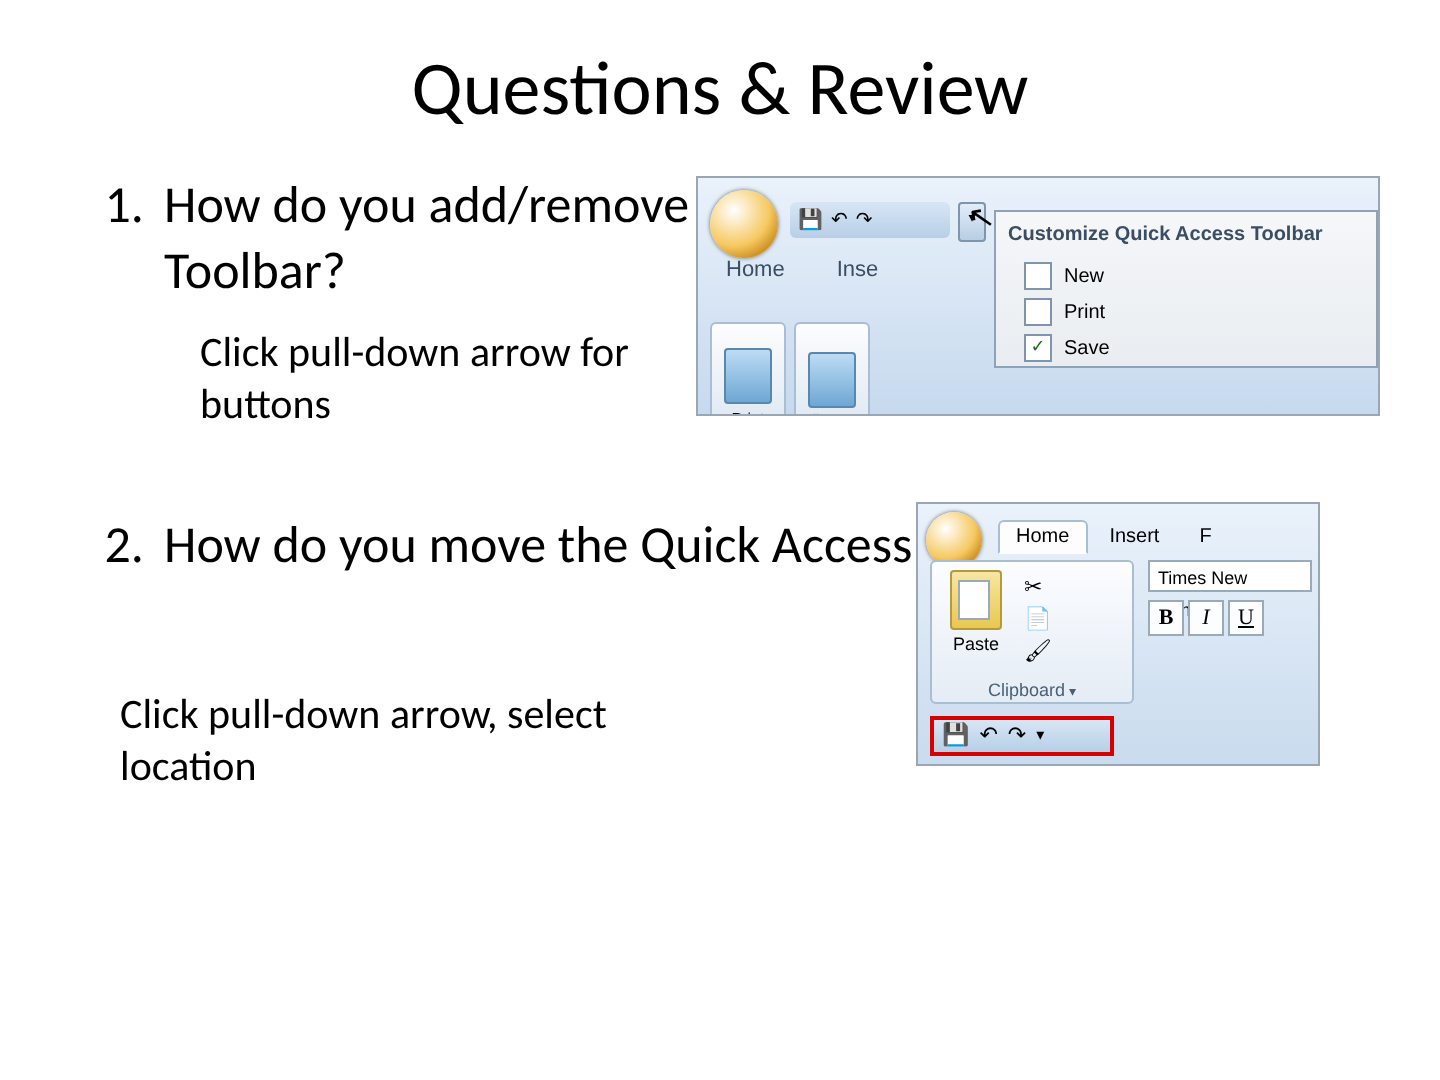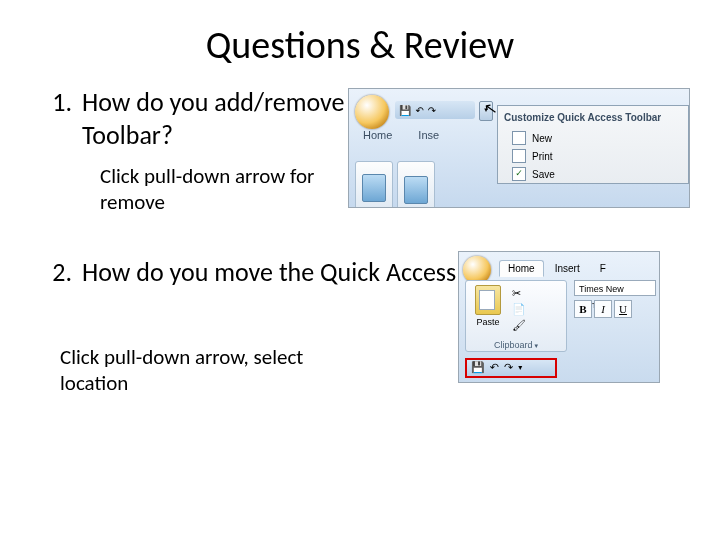--- a/index.html
+++ b/index.html
@@ -53,21 +53,21 @@
 <body>
 
 <div class="slide">
   <div class="title">Questions &amp; Review</div>
 
   <div class="row">
     <div class="q">
       <div class="qnum">1.</div>
       <div class="qtext">How do you add/remove buttons from the Quick Access Toolbar?</div>
     </div>
-    <div class="ans">Click pull-down arrow for remove</div>
+    <div class="ans">Click pull-down arrow for buttons</div>
 
     <div class="shot1">
       <div class="officebtn"></div>
       <div class="qat">
         <span>💾</span>
         <span>↶</span>
         <span>↷</span>
       </div>
       <div class="pull">▾</div>
       <div class="cursor">↖</div>

